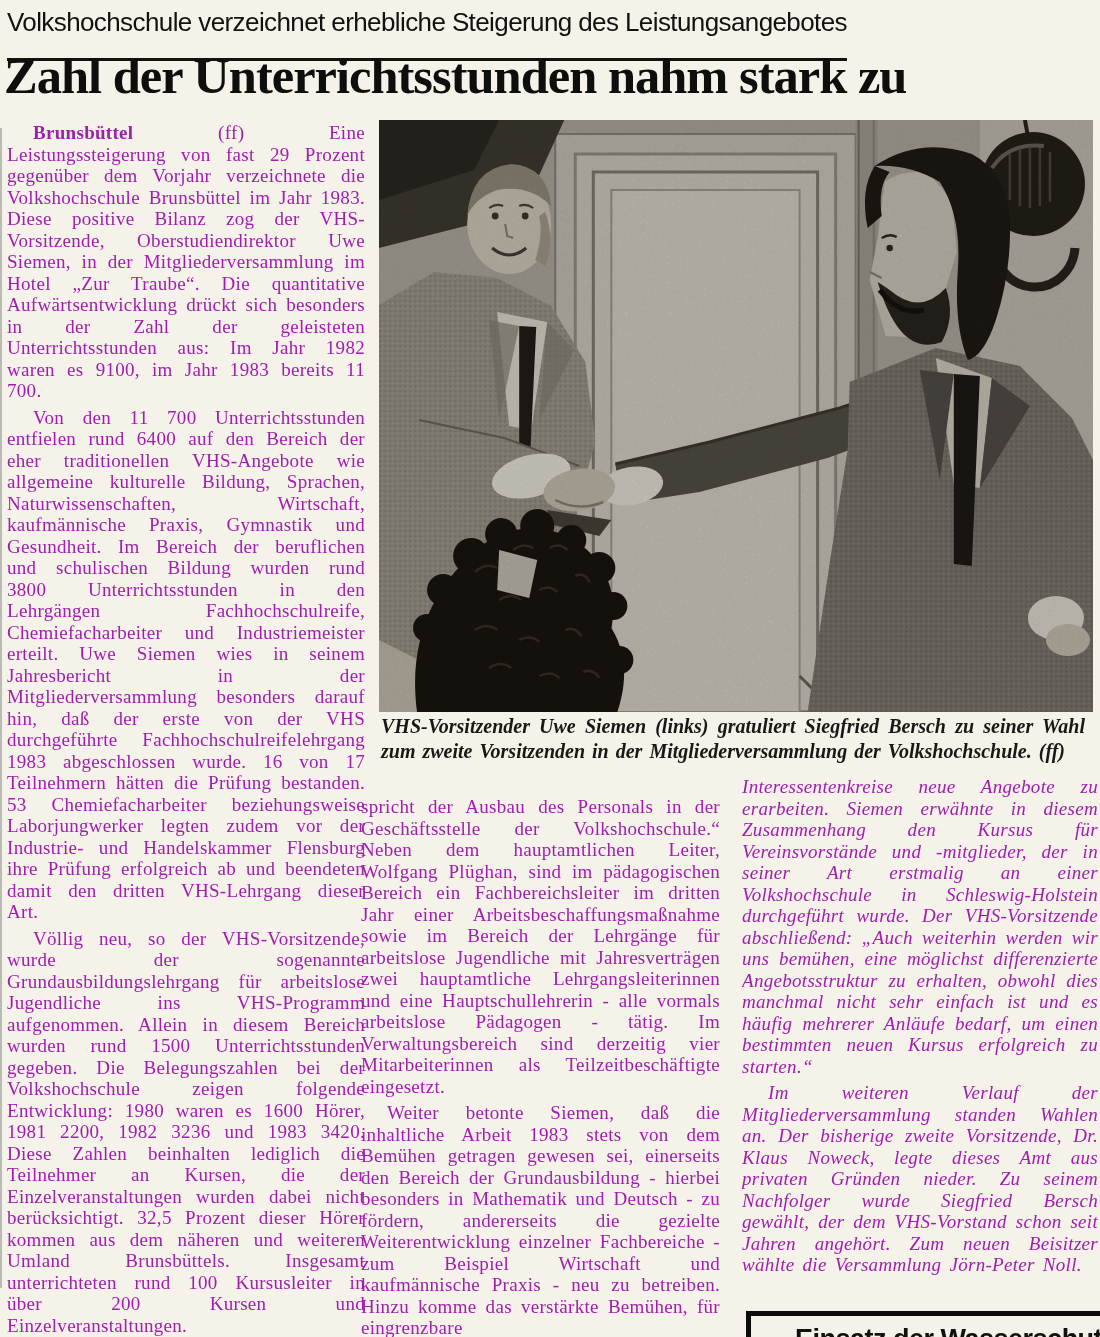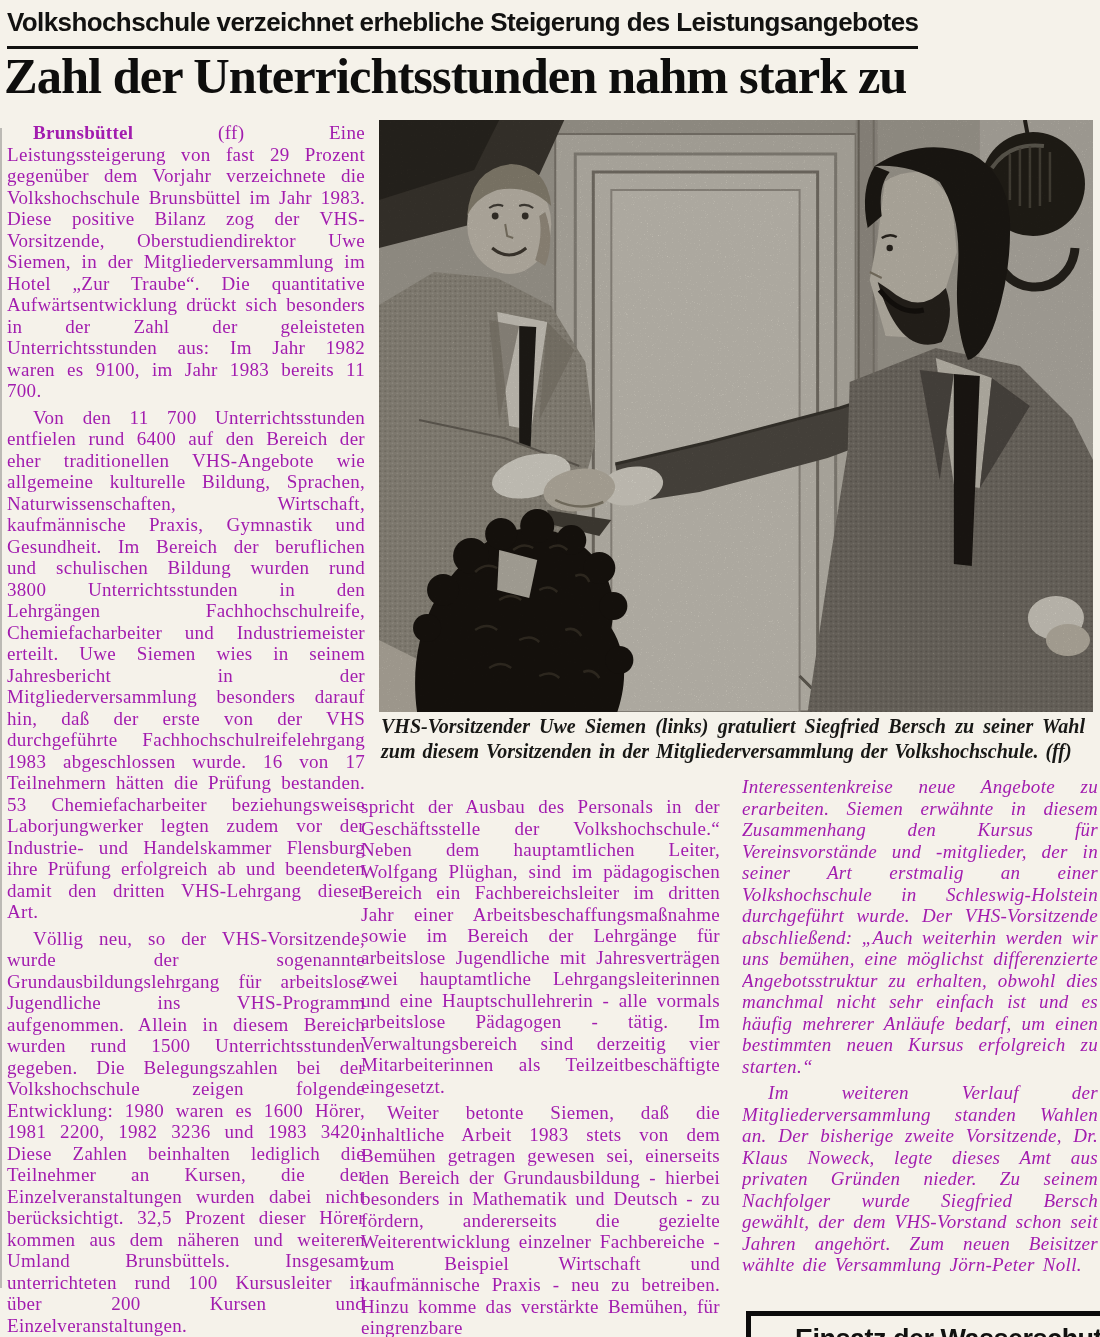--- a/index.html
+++ b/index.html
@@ -11,24 +11,24 @@
     font-family:"Liberation Serif", serif;
     color:#1a1917;
   }
   .edge-rule{
     position:absolute;left:0;top:128px;width:2px;height:1160px;
     background:#8d8c88;opacity:.55;
   }
   .kicker{
     position:absolute;left:7px;top:7px;
     font-family:"Liberation Sans", sans-serif;
-    font-size:26px;font-weight:700;letter-spacing:-0.6px;
+    font-size:26px;font-weight:400;letter-spacing:-0.6px;
     color:#121211;
     border-bottom:3px solid #121211;
-    padding-bottom:8px;white-space:nowrap;
+    padding-bottom:20px;white-space:nowrap;
   }
   .headline{
     position:absolute;left:4px;top:47px;
     font-family:"Liberation Serif", serif;
     font-size:51px;font-weight:700;letter-spacing:-1px;
     color:#0e0e0d;white-space:nowrap;
     transform:scaleX(.99);transform-origin:left center;
   }
   .bodycol{
     position:absolute;
@@ -214,21 +214,21 @@
           <path d="M160,556 q12,-6 20,2"></path>
             <path d="M204,552 q10,-4 16,6"></path>
         </g>
         <path d="M120,430 L158,440 L150,478 L118,470 Z" fill="#ded8cb" opacity=".9"></path>
       </g>
 
       <rect x="0" y="0" width="713" height="592" filter="url(#grain)" opacity="0.22"></rect>
     </svg>
   </div>
 
-  <div class="caption">VHS-Vorsitzender Uwe Siemen (links) gratuliert Siegfried Bersch zu seiner Wahl zum diesem Vorsitzenden in der Mitgliederversammlung der Volkshochschule. (ff)</div>
+  <div class="caption">VHS-Vorsitzender Uwe Siemen (links) gratuliert Siegfried Bersch zu seiner Wahl zum zweite Vorsitzenden in der Mitgliederversammlung der Volkshochschule. (ff)</div>
 
   <div class="bodycol col-middle">
     <p>spricht der Ausbau des Personals in der Geschäftsstelle der Volkshochschule.“ Neben dem hauptamtlichen Leiter, Wolfgang Plüghan, sind im pädagogischen Bereich ein Fachbereichsleiter im dritten Jahr einer Arbeitsbeschaffungsmaßnahme sowie im Bereich der Lehrgänge für arbeitslose Jugendliche mit Jahresverträgen zwei hauptamtliche Lehrgangsleiterinnen und eine Hauptschullehrerin - alle vormals arbeitslose Pädagogen - tätig. Im Verwaltungsbereich sind derzeitig vier Mitarbeiterinnen als Teilzeitbeschäftigte eingesetzt.</p>
     <p class="indent">Weiter betonte Siemen, daß die inhaltliche Arbeit 1983 stets von dem Bemühen getragen gewesen sei, einerseits den Bereich der Grundausbildung - hierbei besonders in Mathematik und Deutsch - zu fördern, andererseits die gezielte Weiterentwicklung einzelner Fachbereiche - zum Beispiel Wirtschaft und kaufmännische Praxis - neu zu betreiben. Hinzu komme das verstärkte Bemühen, für eingrenzbare</p>
   </div>
 
   <div class="bodycol col-right">
     <p>Interessentenkreise neue Angebote zu erarbeiten. Siemen erwähnte in diesem Zusammenhang den Kursus für Vereinsvorstände und -mitglieder, der in seiner Art erstmalig an einer Volkshochschule in Schleswig-Holstein durchgeführt wurde. Der VHS-Vorsitzende abschließend: „Auch weiterhin werden wir uns bemühen, eine möglichst differenzierte Angebotsstruktur zu erhalten, obwohl dies manchmal nicht sehr einfach ist und es häufig mehrerer Anläufe bedarf, um einen bestimmten neuen Kursus erfolgreich zu starten.“</p>
     <p class="indent">Im weiteren Verlauf der Mitgliederversammlung standen Wahlen an. Der bisherige zweite Vorsitzende, Dr. Klaus Noweck, legte dieses Amt aus privaten Gründen nieder. Zu seinem Nachfolger wurde Siegfried Bersch gewählt, der dem VHS-Vorstand schon seit Jahren angehört. Zum neuen Beisitzer wählte die Versammlung Jörn-Peter Noll.</p>
   </div>

